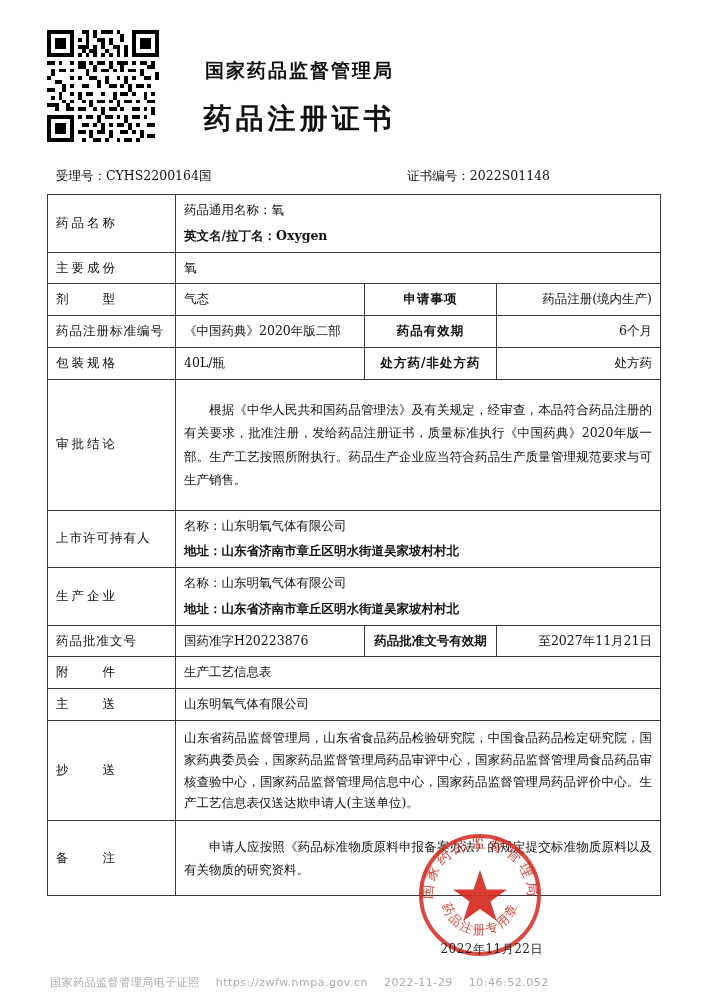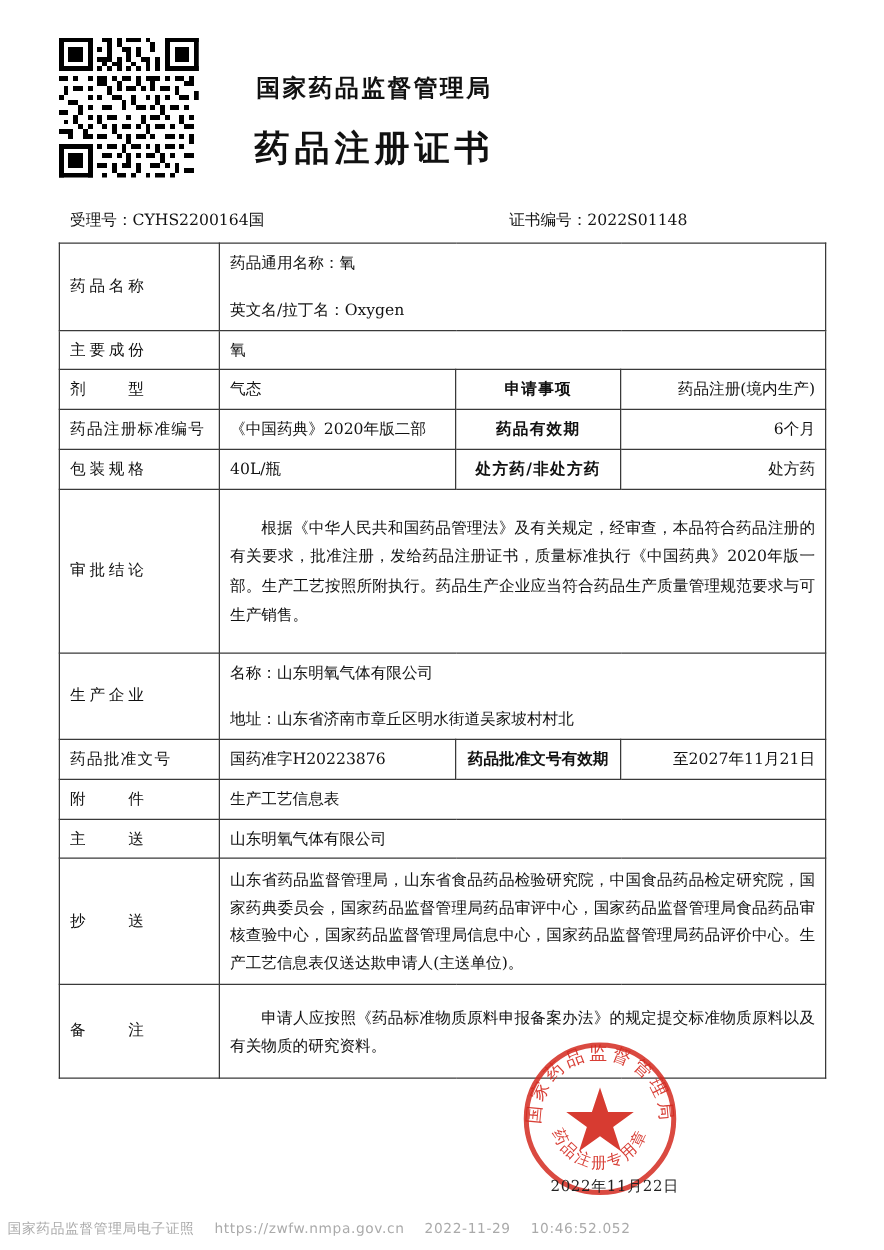--- a/index.html
+++ b/index.html
@@ -93,21 +93,21 @@
   td.lbl.tight { letter-spacing: 1px; }
   td.val { text-align: left; }
   td.lbl2 {
     text-align: center;
     font-weight: bold;
     letter-spacing: 1px;
     width: 132px;
   }
   td.val2 { text-align: right; width: 160px; }
   .stack-line { display: block; }
-  .stack-line + .stack-line { margin-top: 19px; }
+  .stack-line + .stack-line { margin-top: 7px; font-weight: bold; }
   .para {
     text-indent: 2em;
     line-height: 1.85;
     text-align: justify;
   }
   .multiline { line-height: 1.75; text-align: justify; }
   td.concl { padding: 10px 10px 10px 10px; }
   
   .seal {
     position: absolute;
@@ -125,21 +125,21 @@
     font-size: 12px;
     color: #222;
     letter-spacing: 0.5px;
   }
   
   .footer {
     position: absolute;
     left: 0;
     right: 0;
     bottom: 10px;
-    text-align: left;
+    text-align: center;
     font-size: 11px;
     color: #aaaaaa;
     letter-spacing: 0.5px;
     font-family: "DejaVu Sans", "Liberation Sans", sans-serif;
   }
   .footer span { margin: 0 6px; }
 </style>
 </head>
 <body>
 
@@ -358,20 +358,27 @@
         <td class="lbl2">处方药/非处方药</td>
         <td class="val2">处方药</td>
       </tr>
       <tr>
         <td class="lbl">审批结论</td>
         <td class="concl" colspan="3" style="height:118px">
           <div class="para">根据《中华人民共和国药品管理法》及有关规定，经审查，本品符合药品注册的有关要求，批准注册，发给药品注册证书，质量标准执行《中国药典》2020年版一部。生产工艺按照所附执行。药品生产企业应当符合药品生产质量管理规范要求与可生产销售。</div>
         </td>
       </tr>
       <tr>
+        <td class="lbl tight">上市许可持有人</td>
+        <td class="val" colspan="3" style="height:44px">
+          <span class="stack-line">名称：山东明氧气体有限公司</span>
+          <span class="stack-line">地址：山东省济南市章丘区明水街道吴家坡村村北</span>
+        </td>
+      </tr>
+      <tr>
         <td class="lbl">生产企业</td>
         <td class="val" colspan="3" style="height:44px">
           <span class="stack-line">名称：山东明氧气体有限公司</span>
           <span class="stack-line">地址：山东省济南市章丘区明水街道吴家坡村村北</span>
         </td>
       </tr>
       <tr>
         <td class="lbl tight">药品批准文号</td>
         <td class="val">国药准字H20223876</td>
         <td class="lbl2" style="letter-spacing:0px">药品批准文号有效期</td>

